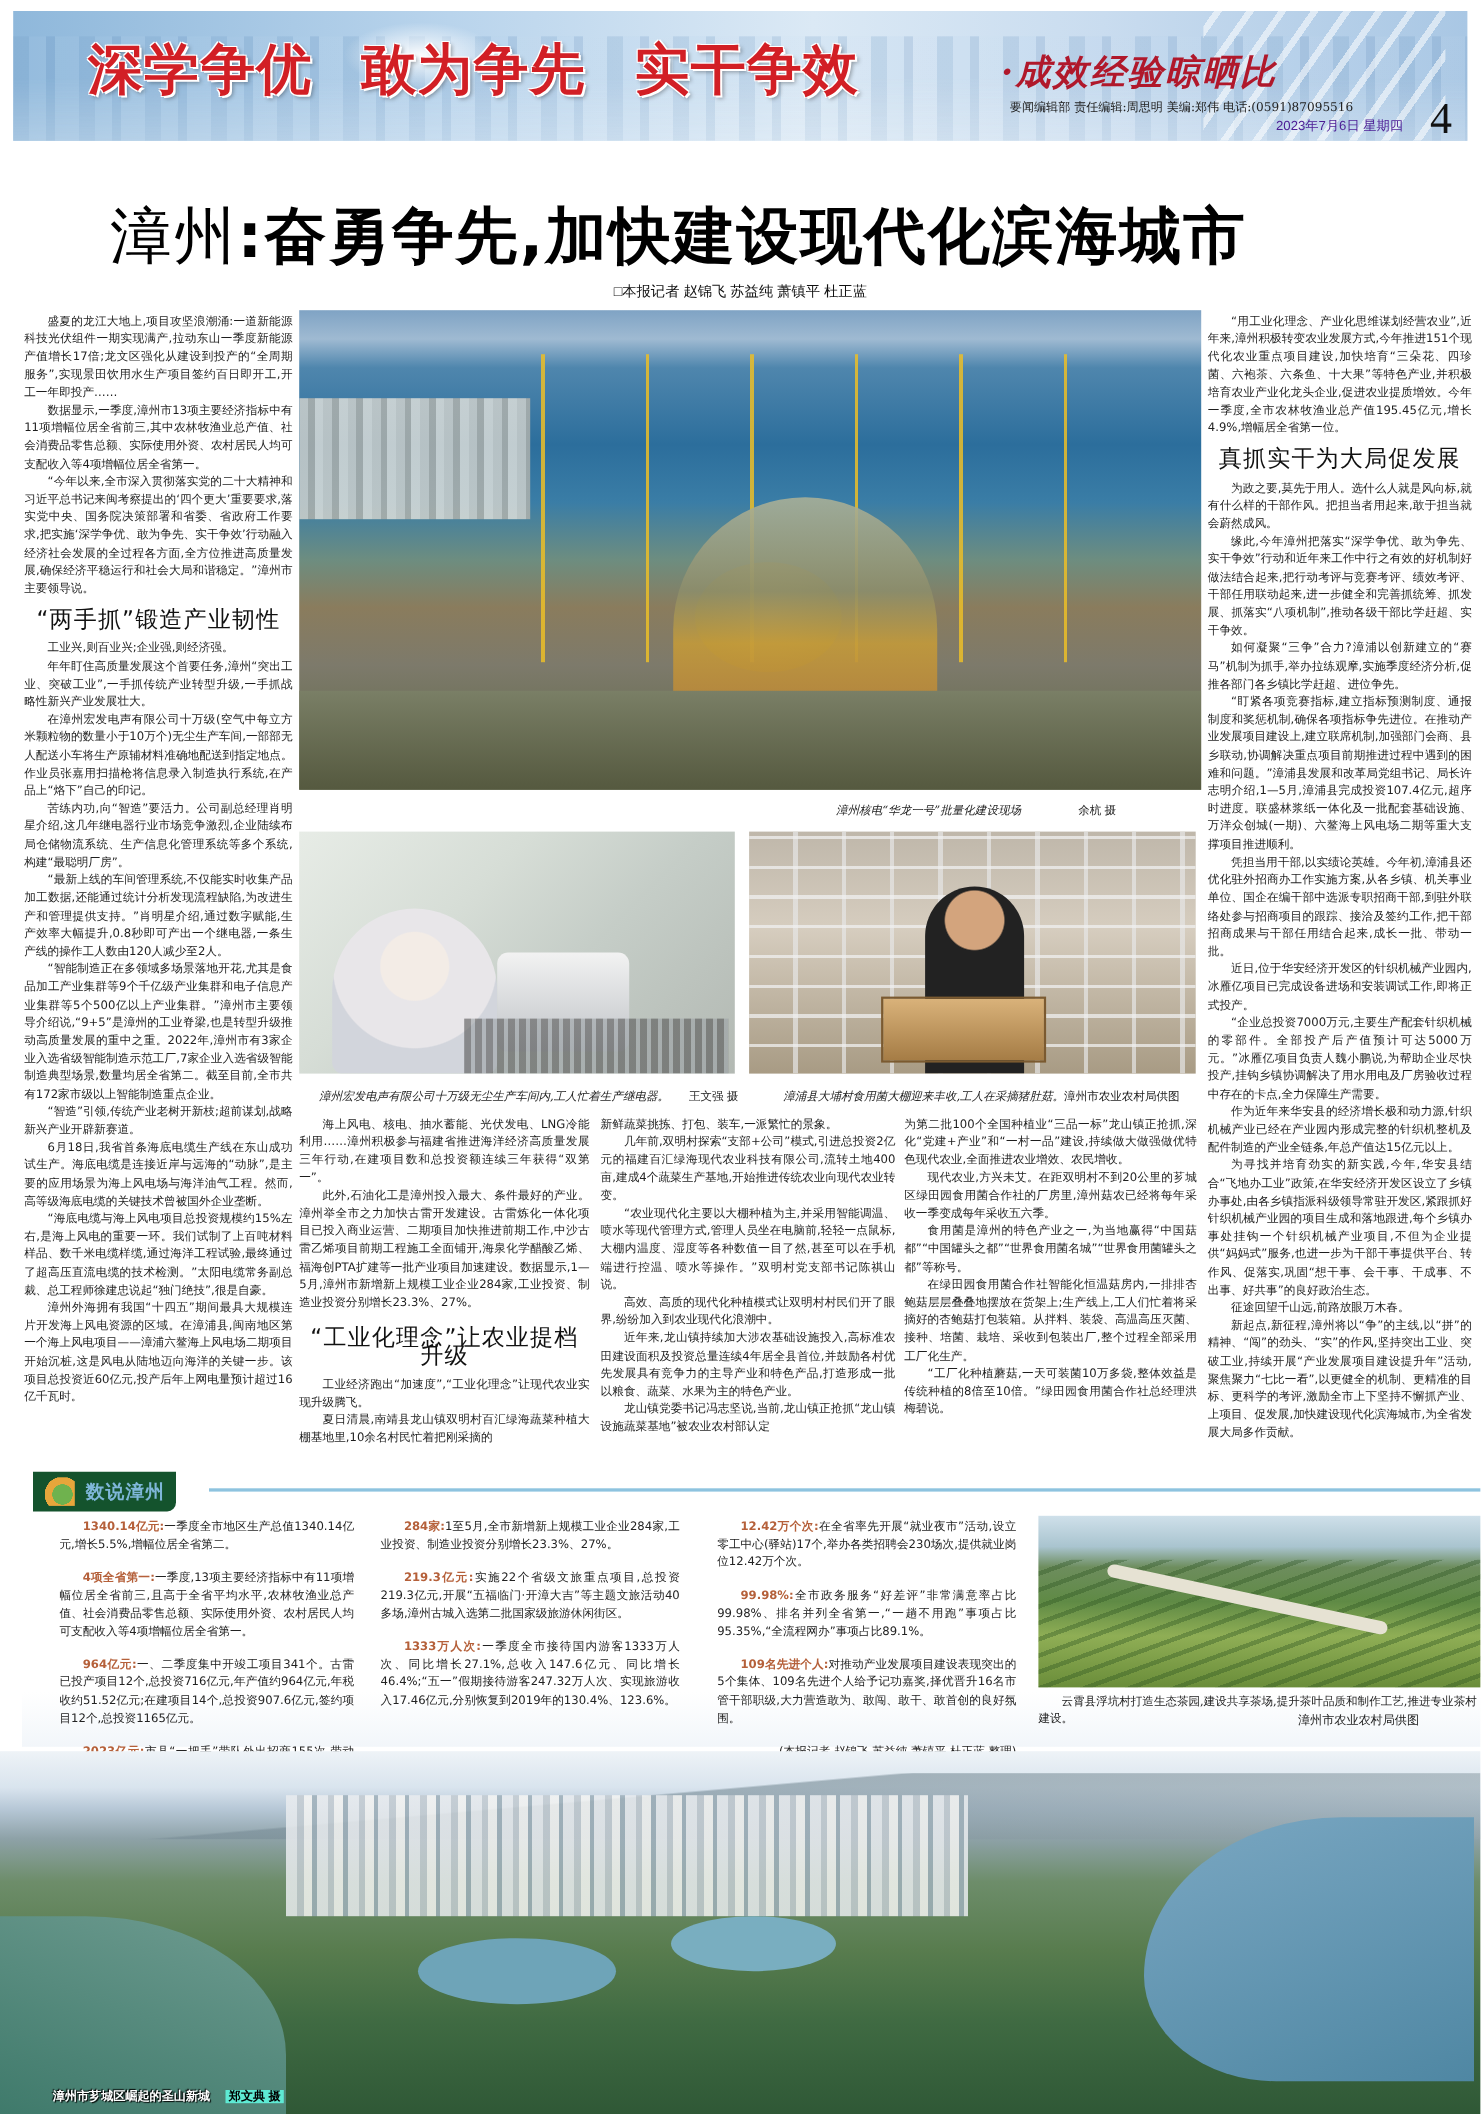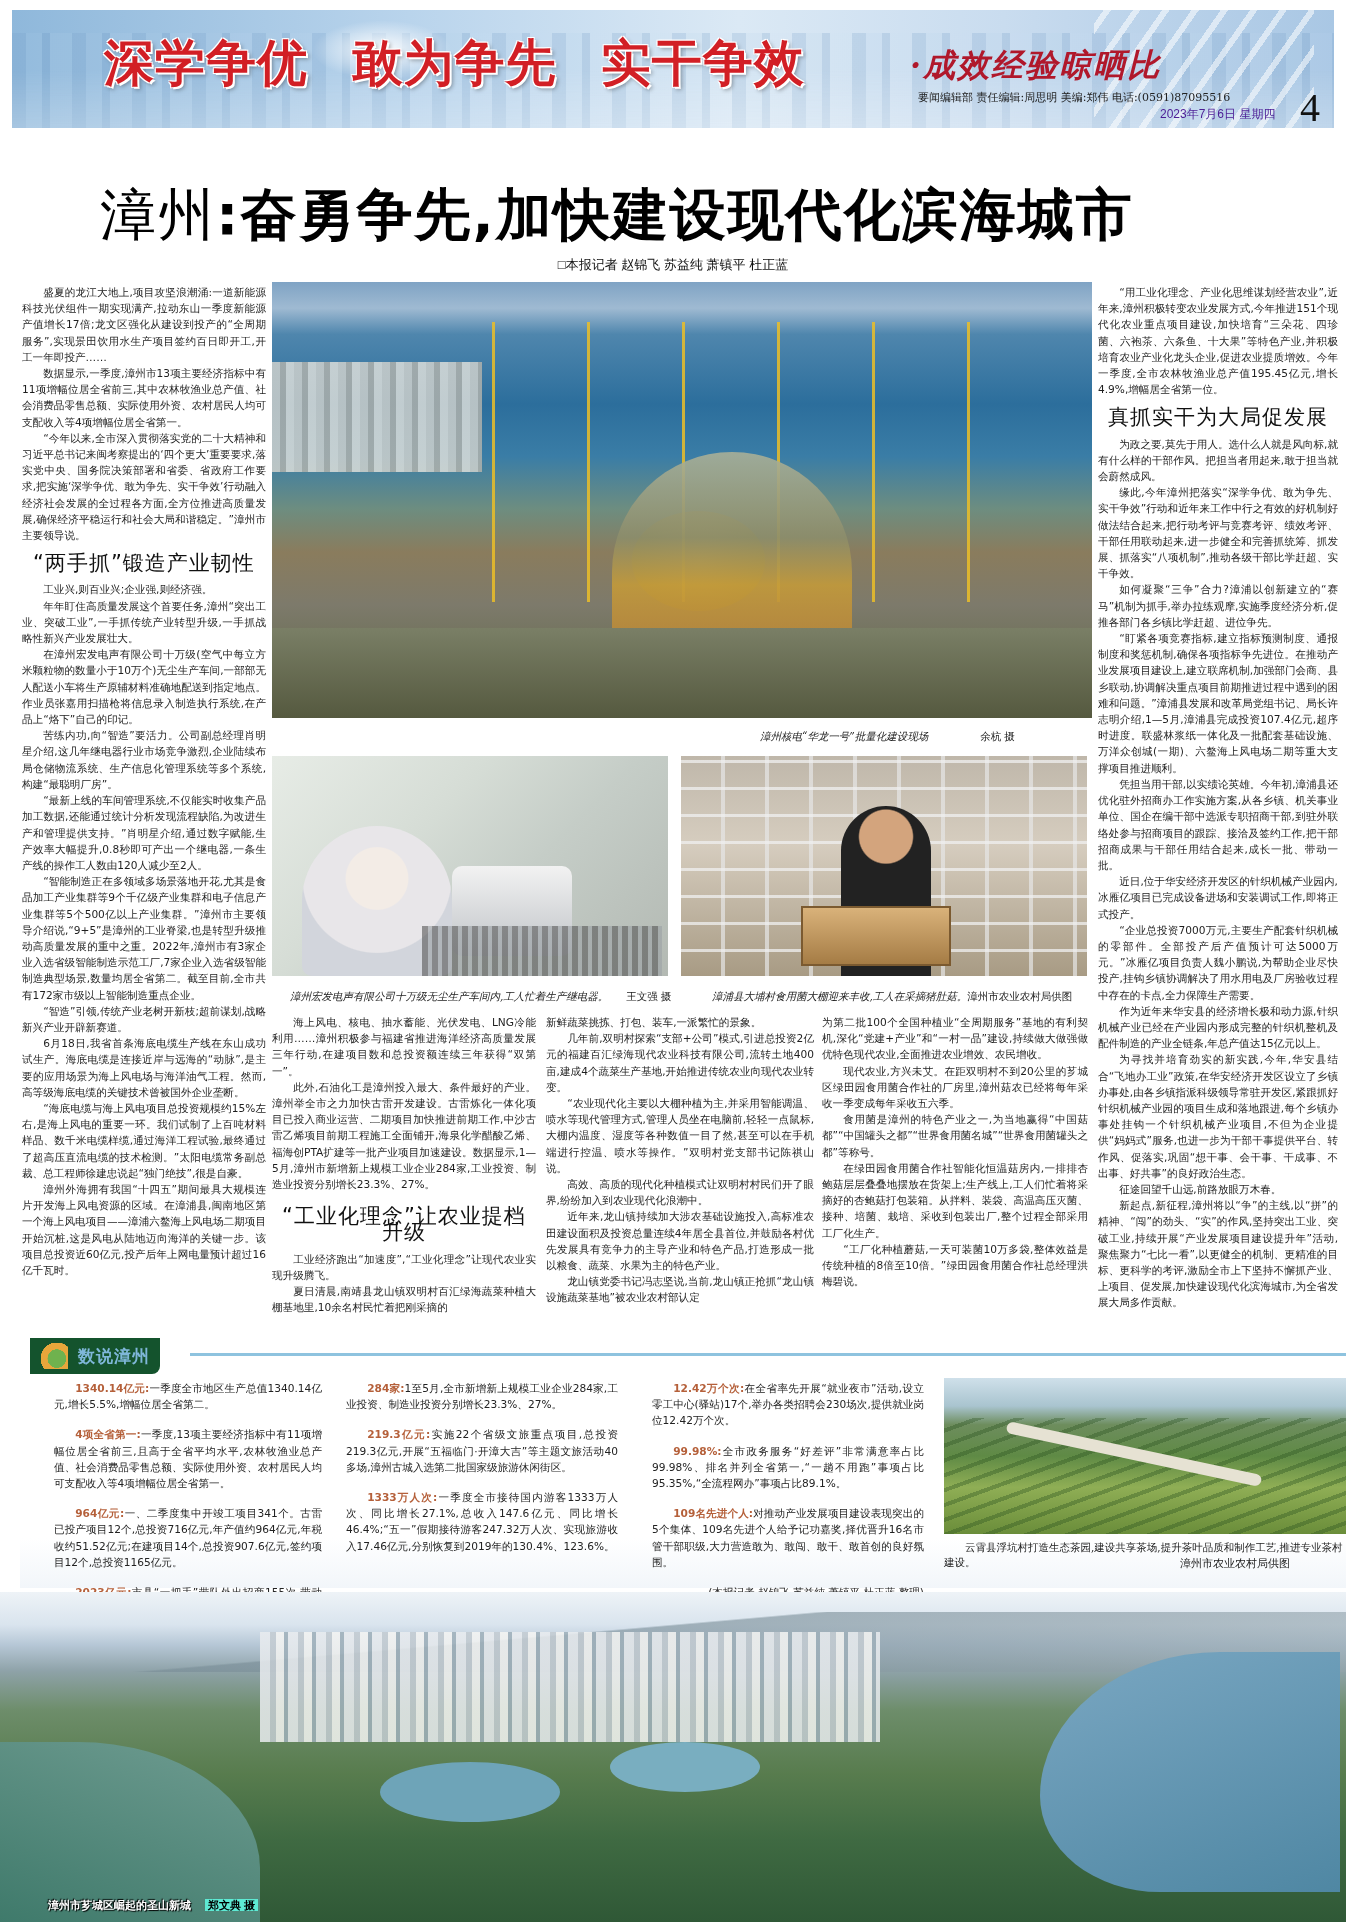--- a/index.html
+++ b/index.html
@@ -25,21 +25,20 @@
   }
   .masthead .arrows {
     position: absolute; right: 20px; top: 0; width: 220px; height: 118px;
     background: repeating-linear-gradient(-55deg, rgba(255,255,255,0) 0 18px, rgba(255,255,255,0.55) 18px 24px);
   }
   .slogan {
     position: absolute; left: 80px; top: 30px; font-family: "DejaVu Sans", sans-serif;
     font-weight: bold; font-size: 50px; letter-spacing: 1px; color: #d21f25;
     text-shadow: 2px 2px 0 #ffffff, -1px -1px 0 #ffffff, 1px -1px 0 #fff, -1px 1px 0 #fff, 3px 3px 4px rgba(0,0,0,0.35);
     white-space: nowrap;
-    margin-left: 24px;
   }
   .slogan span { margin-right: 26px; }
   .sub-slogan {
     position: absolute; left: 910px; top: 44px; font-family: "DejaVu Serif", serif; font-weight: bold;
     font-size: 32px; color: #b0182b; letter-spacing: 2px; font-style: italic; white-space: nowrap;
   }
   .masthead-meta {
     position: absolute; left: 918px; top: 90px; font-size: 11px; color: #222; white-space: nowrap;
     font-family: "DejaVu Serif", serif;
   }
@@ -303,21 +302,21 @@
 </div>
 <div class="col" style="left:546px; top:1014px; width:268px;">
   <p style="text-indent:0">新鲜蔬菜挑拣、打包、装车,一派繁忙的景象。</p>
   <p>几年前,双明村探索“支部+公司”模式,引进总投资2亿元的福建百汇绿海现代农业科技有限公司,流转土地400亩,建成4个蔬菜生产基地,开始推进传统农业向现代农业转变。</p>
   <p>“农业现代化主要以大棚种植为主,并采用智能调温、喷水等现代管理方式,管理人员坐在电脑前,轻轻一点鼠标,大棚内温度、湿度等各种数值一目了然,甚至可以在手机端进行控温、喷水等操作。”双明村党支部书记陈祺山说。</p>
   <p>高效、高质的现代化种植模式让双明村村民们开了眼界,纷纷加入到农业现代化浪潮中。</p>
   <p>近年来,龙山镇持续加大涉农基础设施投入,高标准农田建设面积及投资总量连续4年居全县首位,并鼓励各村优先发展具有竞争力的主导产业和特色产品,打造形成一批以粮食、蔬菜、水果为主的特色产业。</p>
   <p>龙山镇党委书记冯志坚说,当前,龙山镇正抢抓“龙山镇设施蔬菜基地”被农业农村部认定</p>
 </div>
 <div class="col" style="left:822px; top:1014px; width:266px;">
-  <p style="text-indent:0">为第二批100个全国种植业“全周期服务”基地的有利契机,深化“党建+产业”和“一村一品”建设,持续做大做强做优特色现代农业,全面推进农业增效、农民增收。</p>
+  <p style="text-indent:0">为第二批100个全国种植业“三品一标”龙山镇正抢抓,深化“党建+产业”和“一村一品”建设,持续做大做强做优特色现代农业,全面推进农业增效、农民增收。</p>
   <p>现代农业,方兴未艾。在距双明村不到20公里的芗城区绿田园食用菌合作社的厂房里,漳州菇农已经将每年采收一季变成每年采收五六季。</p>
   <p>食用菌是漳州的特色产业之一,为当地赢得“中国菇都”“中国罐头之都”“世界食用菌名城”“世界食用菌罐头之都”等称号。</p>
   <p>在绿田园食用菌合作社智能化恒温菇房内,一排排杏鲍菇层层叠叠地摆放在货架上;生产线上,工人们忙着将采摘好的杏鲍菇打包装箱。从拌料、装袋、高温高压灭菌、接种、培菌、栽培、采收到包装出厂,整个过程全部采用工厂化生产。</p>
   <p>“工厂化种植蘑菇,一天可装菌10万多袋,整体效益是传统种植的8倍至10倍。”绿田园食用菌合作社总经理洪梅碧说。</p>
 </div>
 
 <div class="col" style="left:1098px; top:284px; width:240px;">
   <p>“用工业化理念、产业化思维谋划经营农业”,近年来,漳州积极转变农业发展方式,今年推进151个现代化农业重点项目建设,加快培育“三朵花、四珍菌、六袍茶、六条鱼、十大果”等特色产业,并积极培育农业产业化龙头企业,促进农业提质增效。今年一季度,全市农林牧渔业总产值195.45亿元,增长4.9%,增幅居全省第一位。</p>
   <h3>真抓实干为大局促发展</h3>
   <p>为政之要,莫先于用人。选什么人就是风向标,就有什么样的干部作风。把担当者用起来,敢于担当就会蔚然成风。</p>

